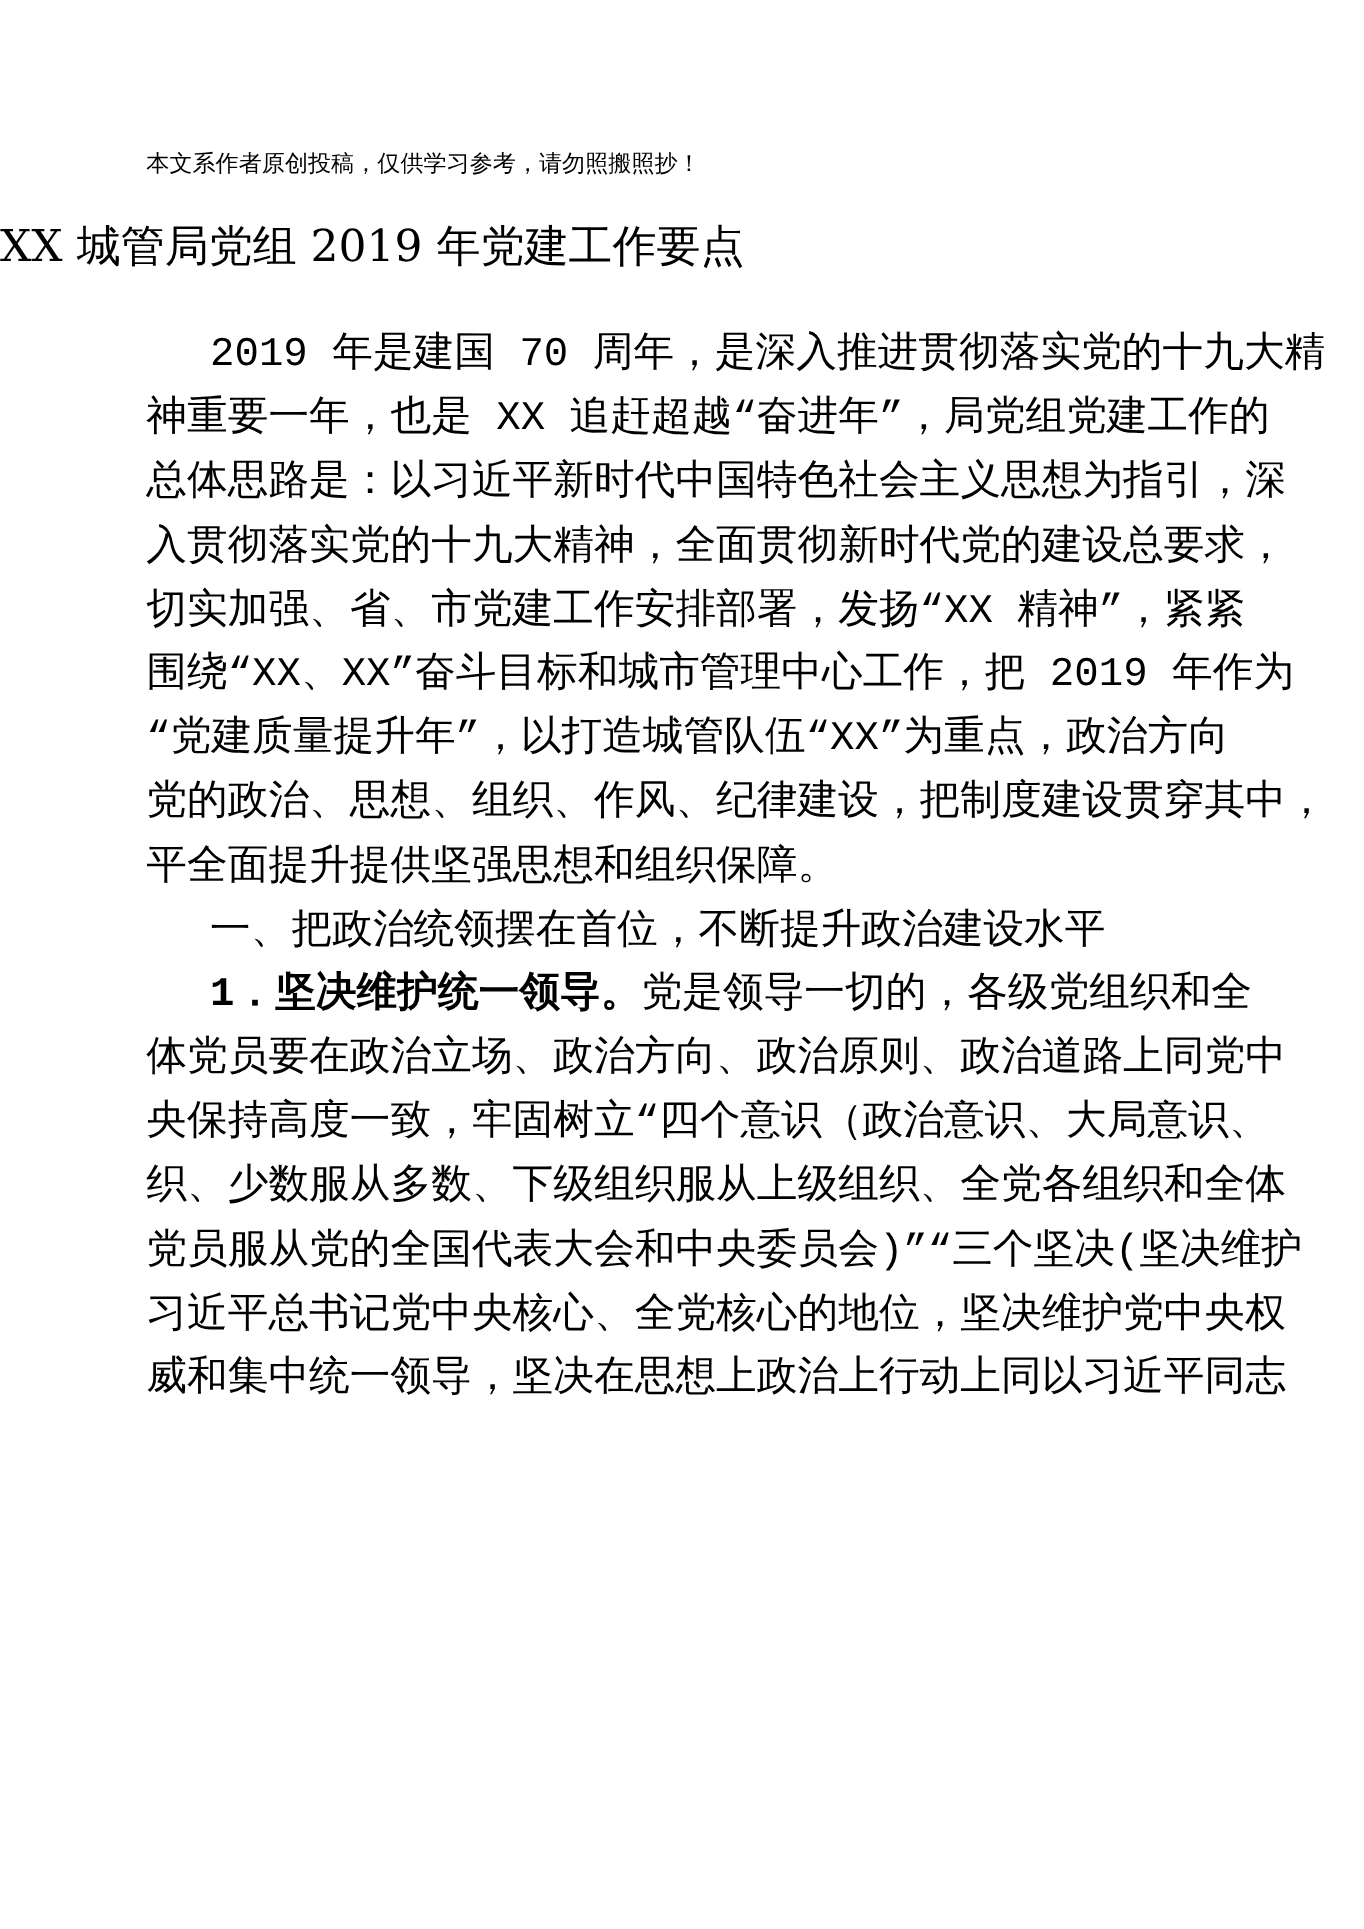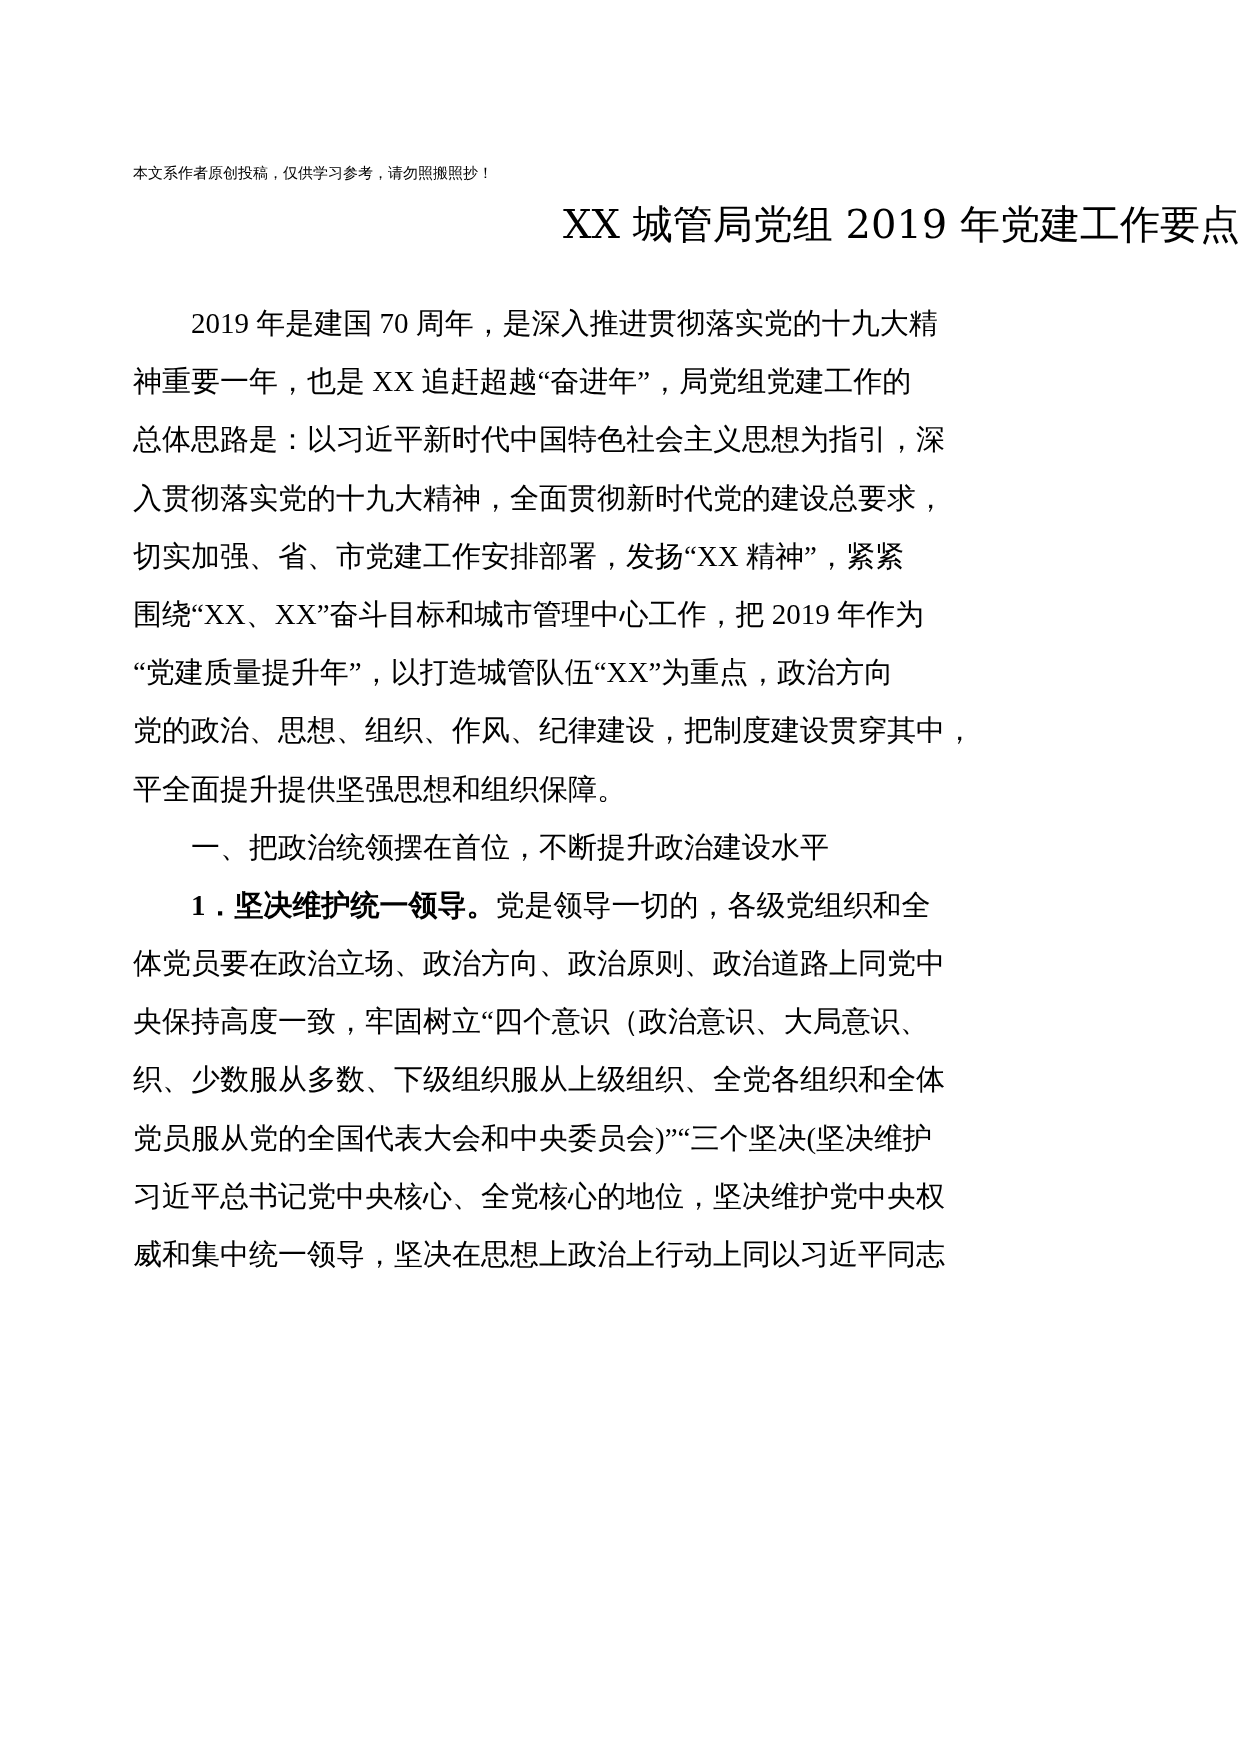--- a/index.html
+++ b/index.html
@@ -1,21 +1,21 @@
 <!DOCTYPE html>
 <html><head>
 <meta charset="utf-8">
 <style>
   html, body { margin: 0; padding: 0; background: #ffffff; }
   body { width: 1240px; height: 1754px; position: relative; overflow: hidden; color: #000; }
   .page { position: absolute; left: 0; top: 0; width: 1240px; height: 1754px; background: #fff; }
-  .notice { position: absolute; left: 133px; top: 159px; font-family: "DejaVu Sans", sans-serif; font-size: 15px; line-height: 28px; white-space: nowrap; }
-  .title { position: absolute; left: 0; top: 196px; width: 1240px; text-align: right; font-family: "DejaVu Serif", serif; font-size: 40px; line-height: 56px; white-space: nowrap; }
+  .notice { position: absolute; left: 133px; top: 134px; font-family: "DejaVu Sans", sans-serif; font-size: 21px; line-height: 28px; white-space: nowrap; }
+  .title { position: absolute; left: 0; top: 196px; width: 1240px; text-align: left; font-family: "DejaVu Serif", serif; font-size: 40px; line-height: 56px; white-space: nowrap; }
   .body-lines { position: absolute; left: 133px; top: 300px; width: 980px; }
-  .line { font-family: Liberation Serif, serif; font-size: 29px; height: 58.2px; line-height: 46px; white-space: nowrap; }
+  .line { font-family: Liberation Mono, monospace; font-size: 37px; height: 58.2px; line-height: 46px; white-space: nowrap; }
   .indent { padding-left: 58px; }
   .bold { font-weight: bold; }
 </style>
 </head>
 <body>
 
 <div class="page">
   <div class="notice">本文系作者原创投稿，仅供学习参考，请勿照搬照抄！</div>
   <div class="title">XX 城管局党组 2019 年党建工作要点</div>
 

